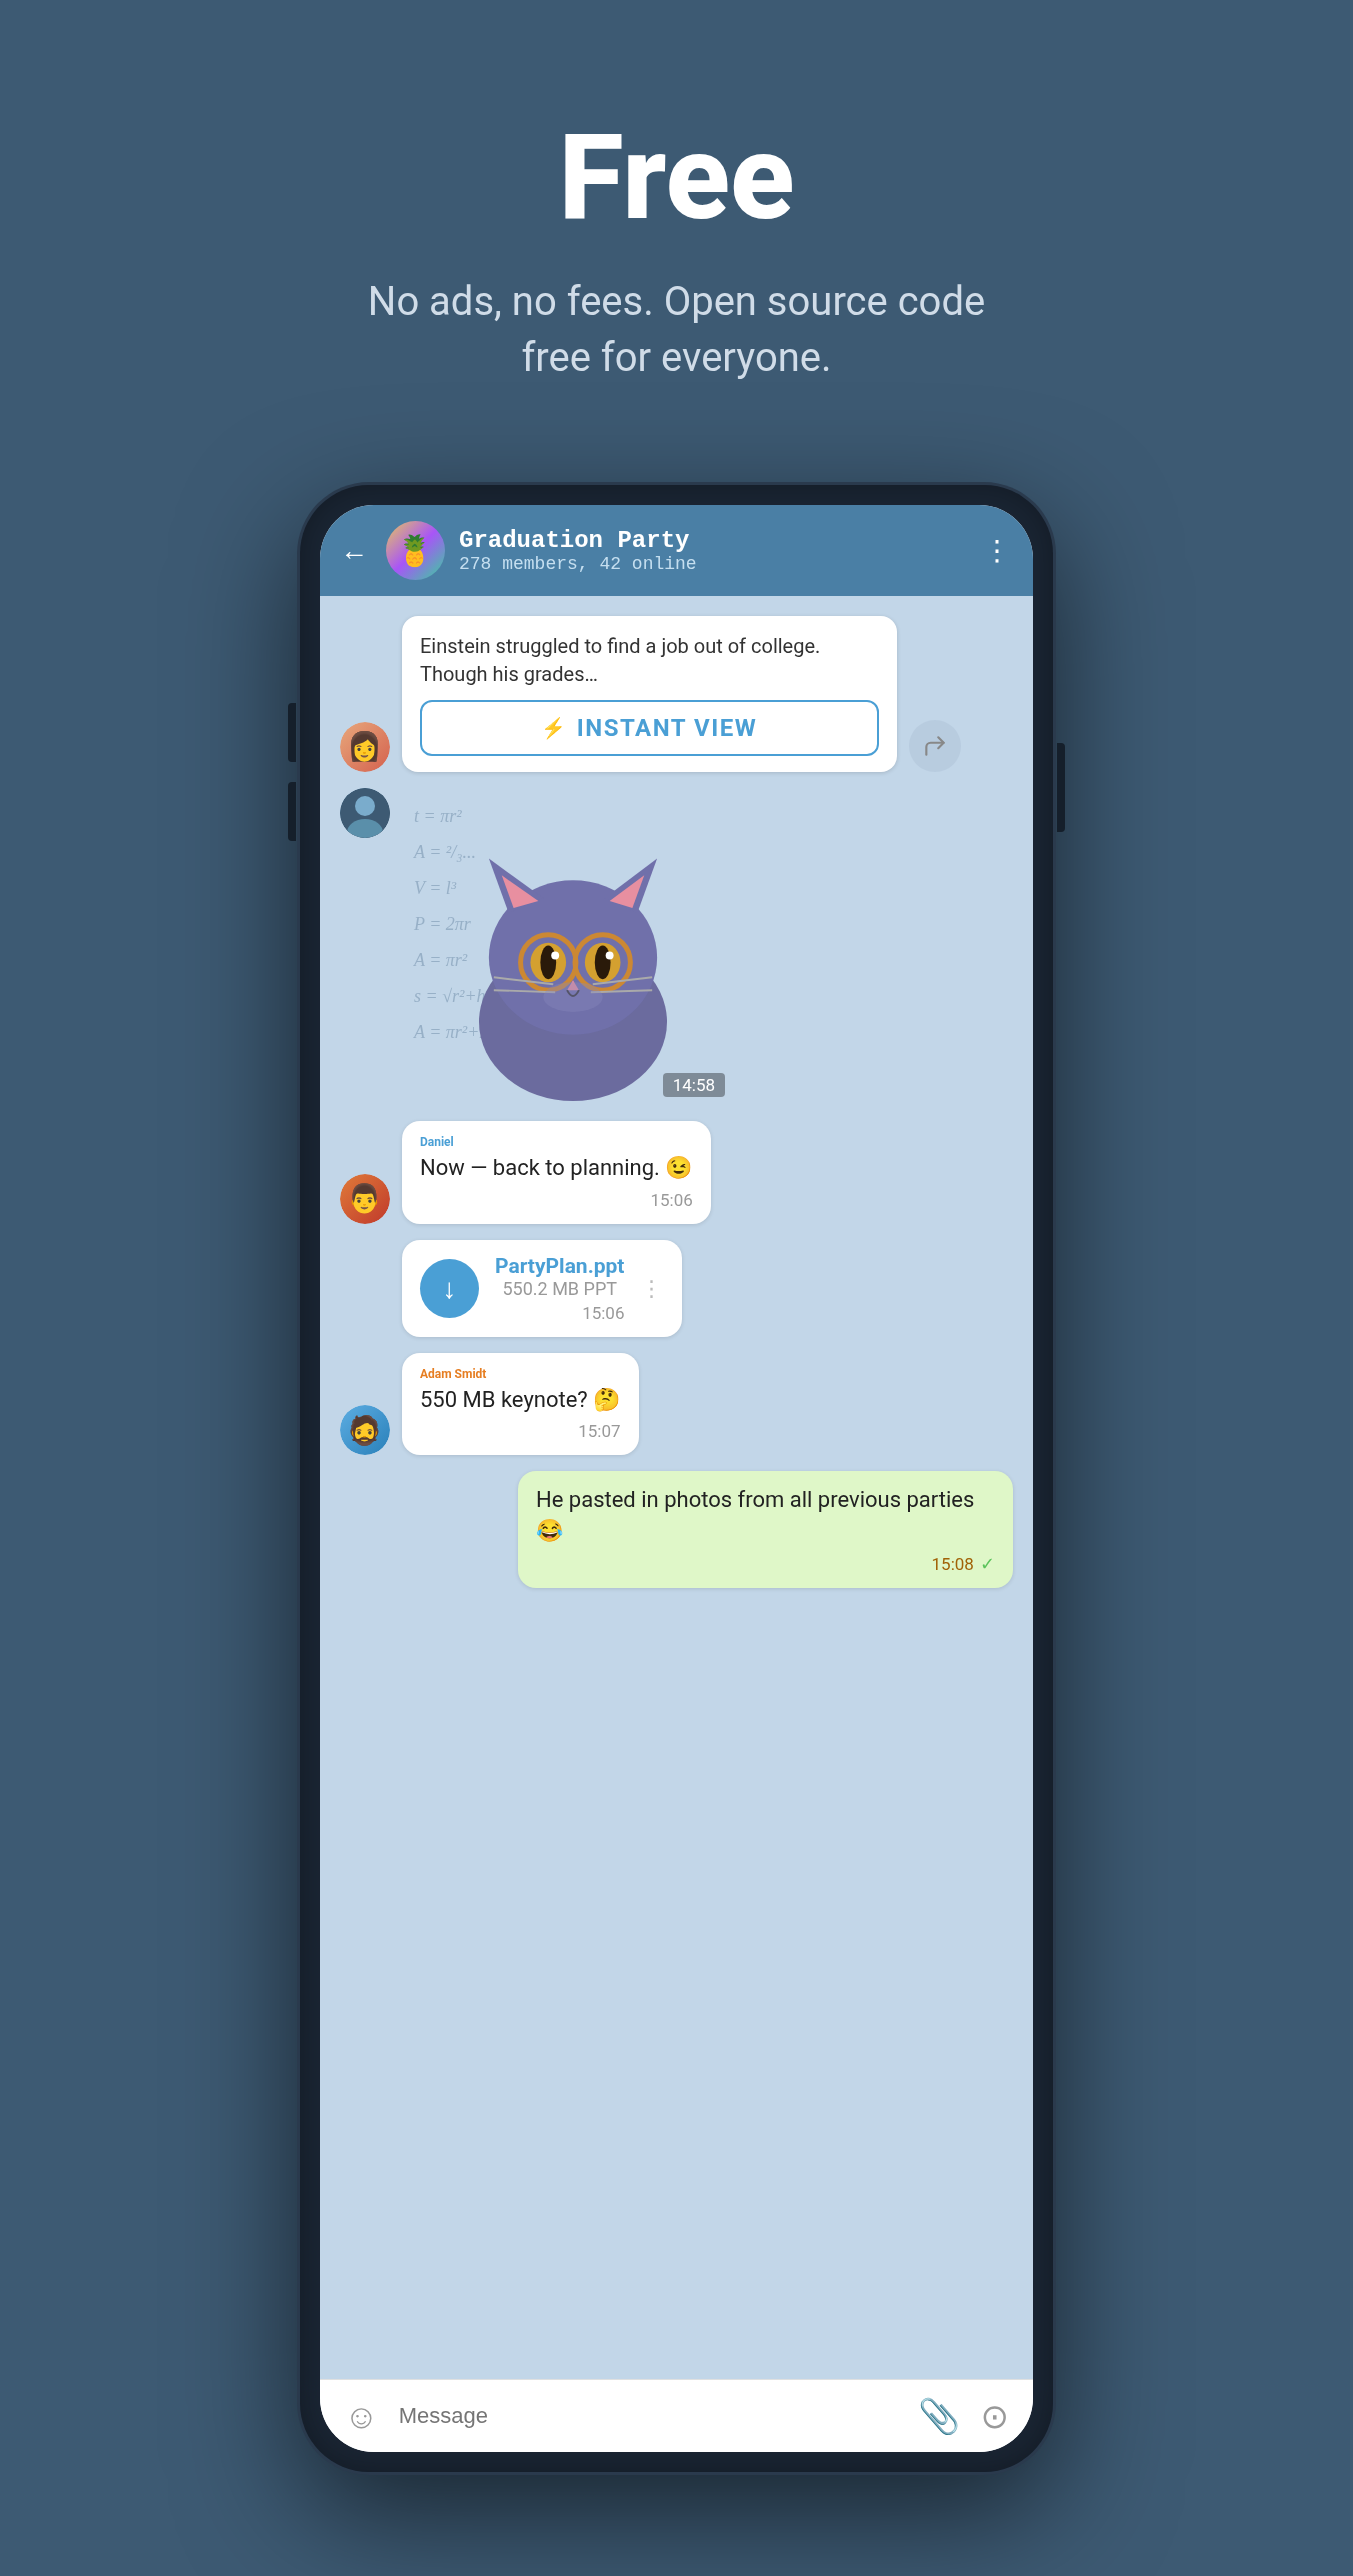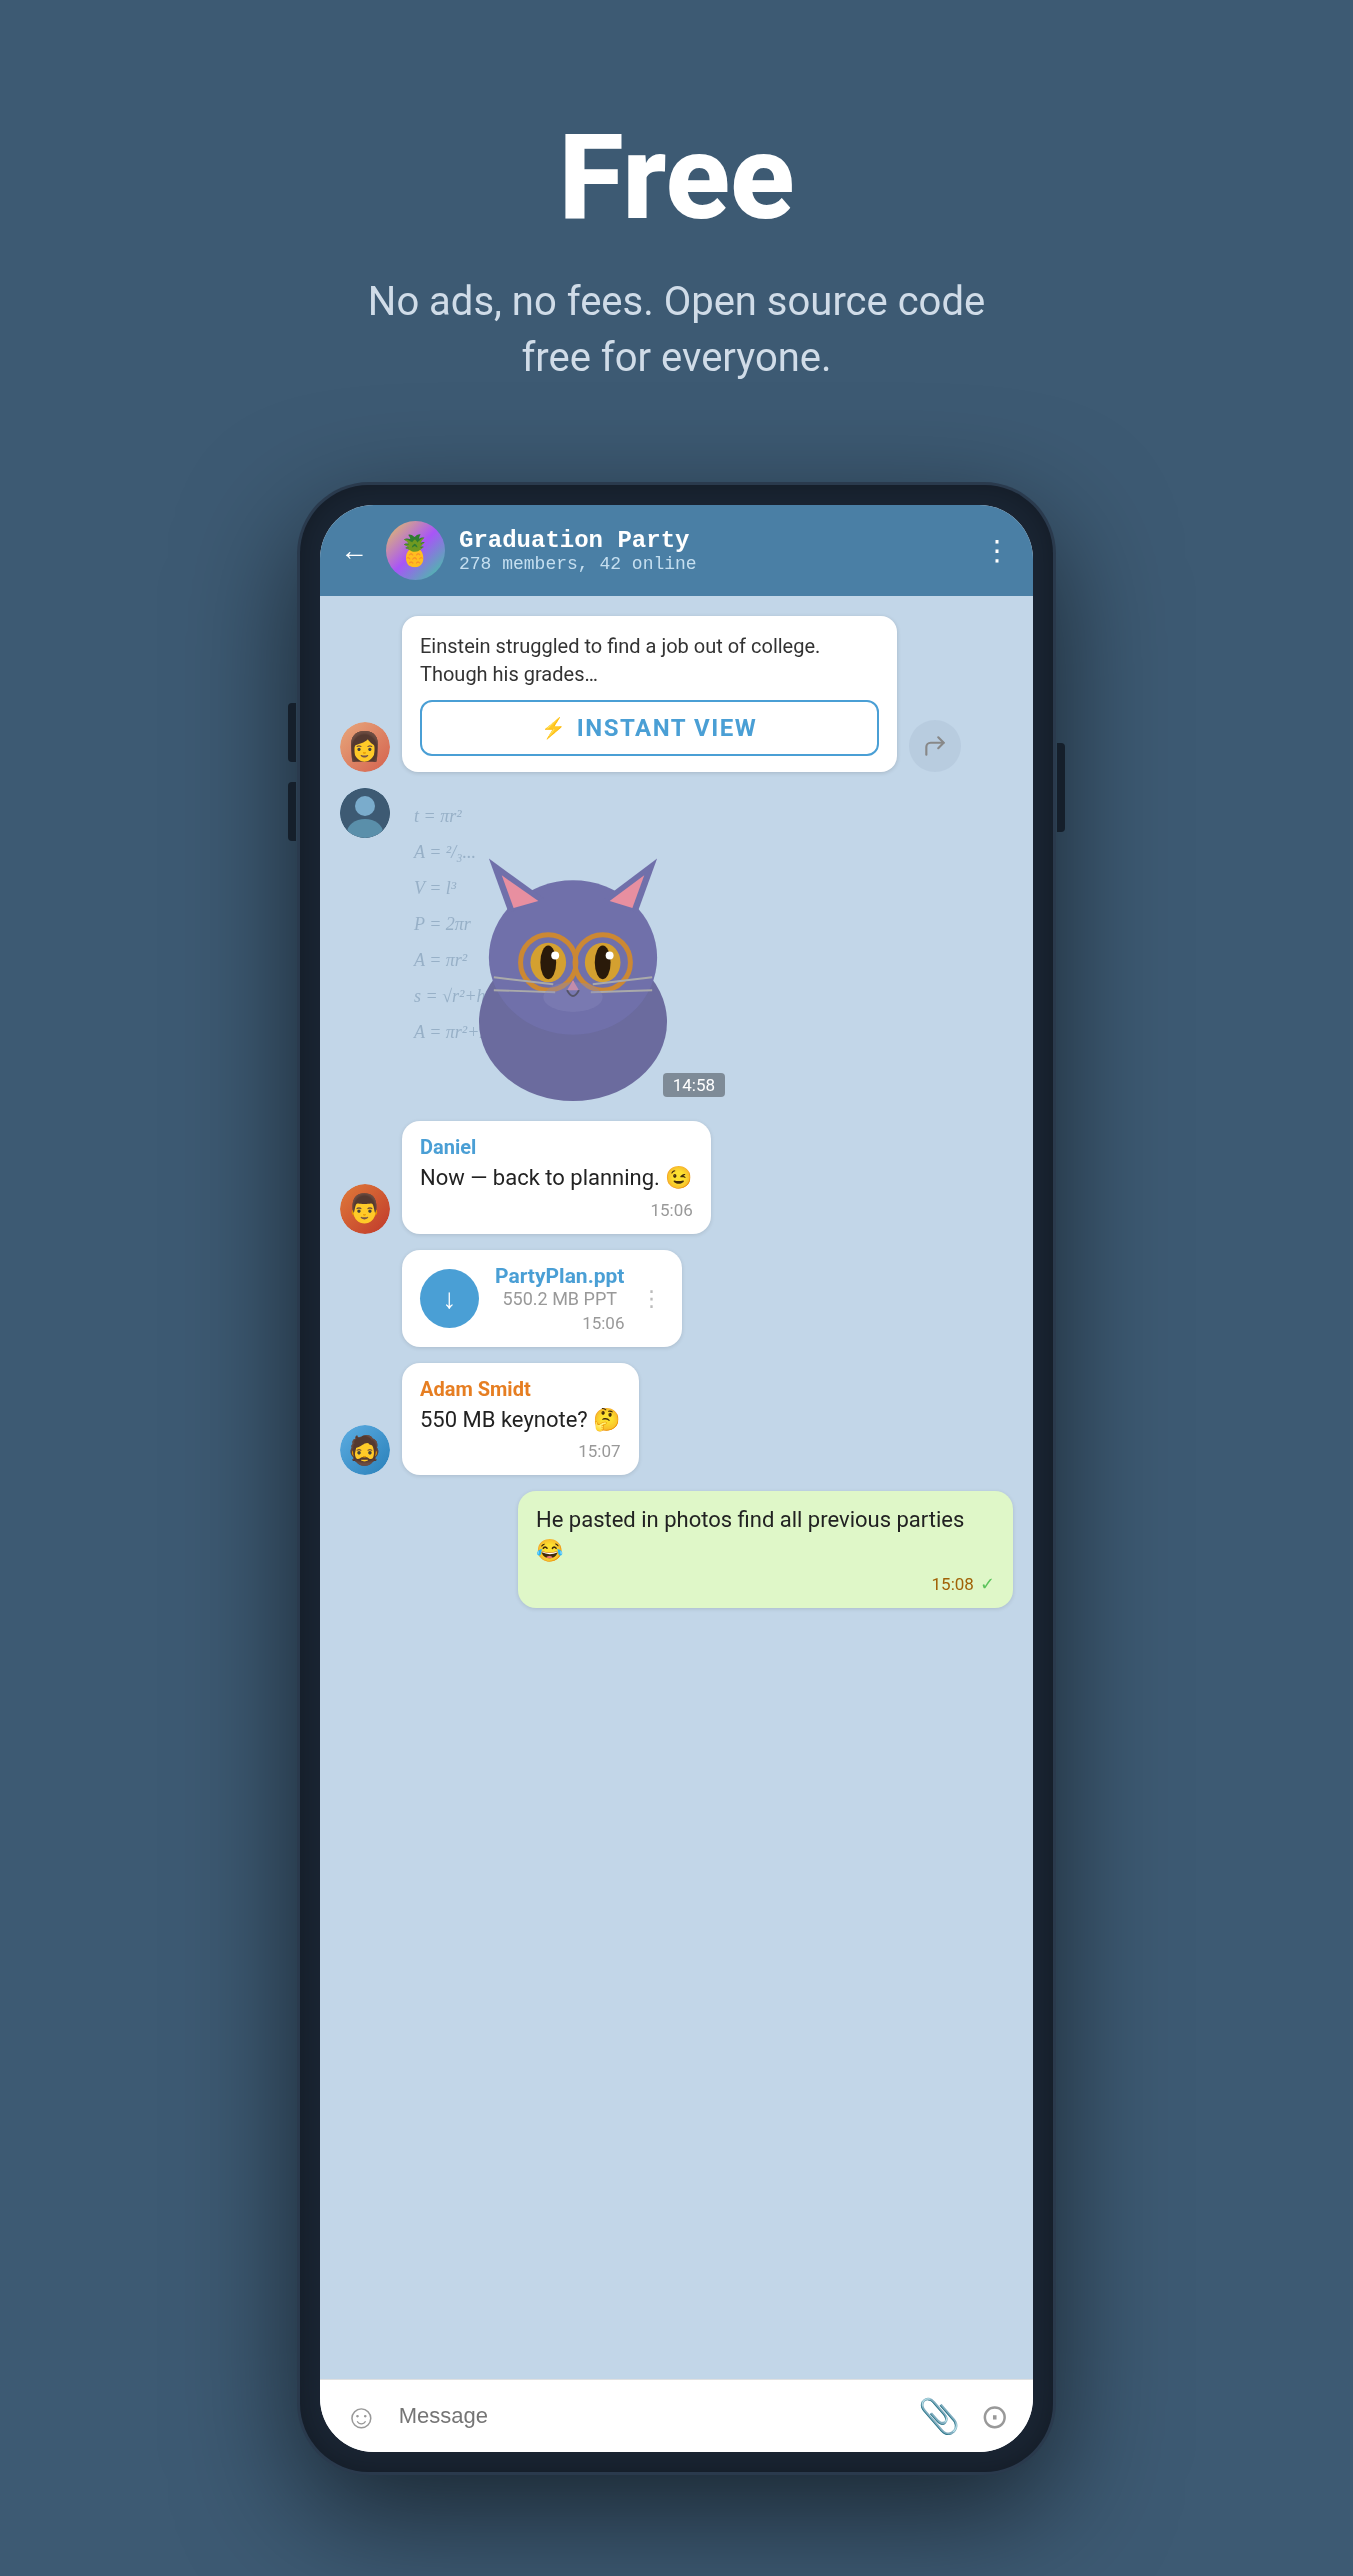--- a/index.html
+++ b/index.html
@@ -242,21 +242,21 @@
       border-radius: 18px;
       padding: 14px 18px;
       max-width: 495px;
       box-shadow: 0 1px 4px rgba(0,0,0,0.12);
       position: relative;
     }
     .bubble.own {
       background: #dff7c8;
     }
     .bubble-sender {
-      font-size: 20px;
+      font-size: 12px;
       font-weight: 700;
       color: #4a9fd5;
       margin-bottom: 4px;
     }
     .bubble-sender.adam {
       color: #e67e22;
     }
     .bubble-text {
       font-size: 22px;
       color: #222;
@@ -580,21 +580,21 @@
             <div class="bubble-sender adam">Adam Smidt</div>
             <div class="bubble-text">550 MB keynote? 🤔</div>
             <div class="bubble-footer">
               <span class="bubble-time">15:07</span>
             </div>
           </div>
         </div>
 
         <div class="message-row own">
           <div class="bubble own">
-            <div class="bubble-text">He pasted in photos find all previous parties 😂</div>
+            <div class="bubble-text">He pasted in photos from all previous parties 😂</div>
             <div class="bubble-footer">
               <span class="bubble-time own">15:08</span>
               <span class="tick-icon">✓</span>
             </div>
           </div>
         </div>
 
       </div>
 
       <div class="chat-input-bar">

